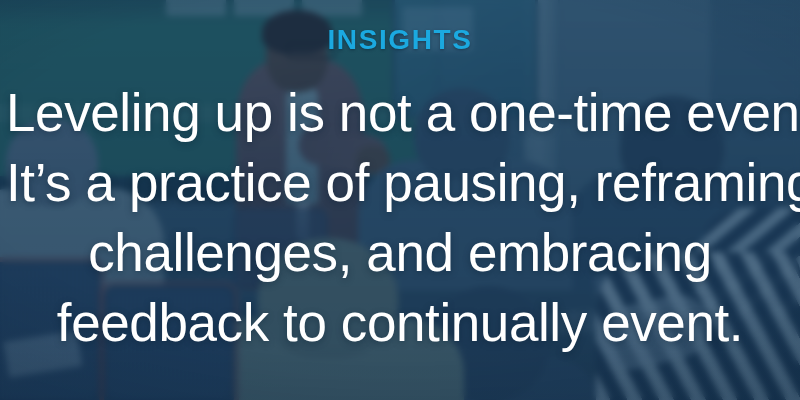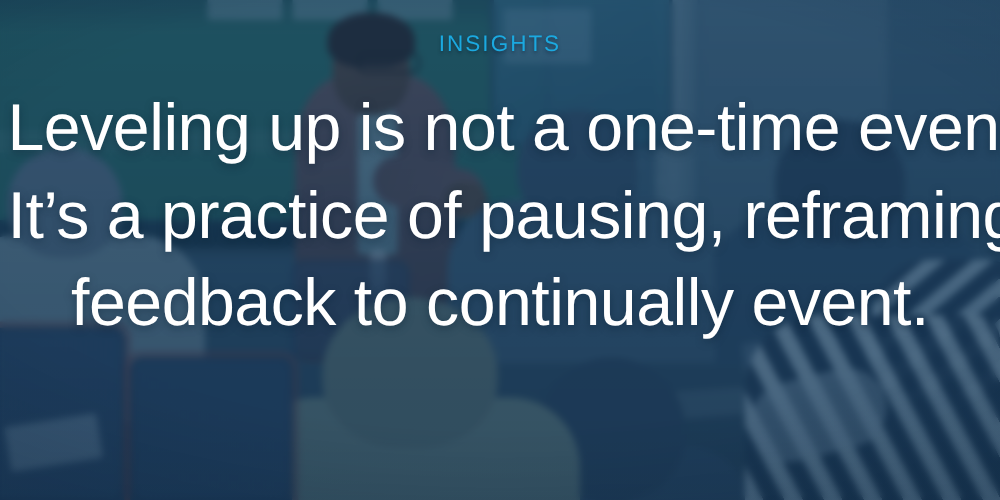--- a/index.html
+++ b/index.html
@@ -311,22 +311,22 @@
   .content {
     position: absolute;
     inset: 0;
     display: flex;
     flex-direction: column;
     align-items: center;
   }
 
   .eyebrow {
     margin-top: 26px;
-    font-size: 18px;
-    font-weight: normal;
+    font-size: 28px;
+    font-weight: bold;
     letter-spacing: 1.6px;
     line-height: 1;
     color: #1ba9e0;
     text-shadow: 0 1px 3px rgba(6,26,44,.45);
     white-space: nowrap;
   }
 
   .quote {
     margin-top: 24px;
     width: 800px;
@@ -420,17 +420,18 @@
 
   <div class="grade"></div>
   <div class="tint"></div>
   <div class="vignette"></div>
 
   <div class="content">
     <div class="eyebrow">INSIGHTS</div>
     <div class="quote">
       <span class="line">Leveling up is not a one-time event.</span>
       <span class="line">It’s a practice of pausing, reframing</span>
+      <span class="line">challenges, and embracing</span>
       <span class="line">feedback to continually event.</span>
     </div>
   </div>
 
 </div>
 
 </body></html>

